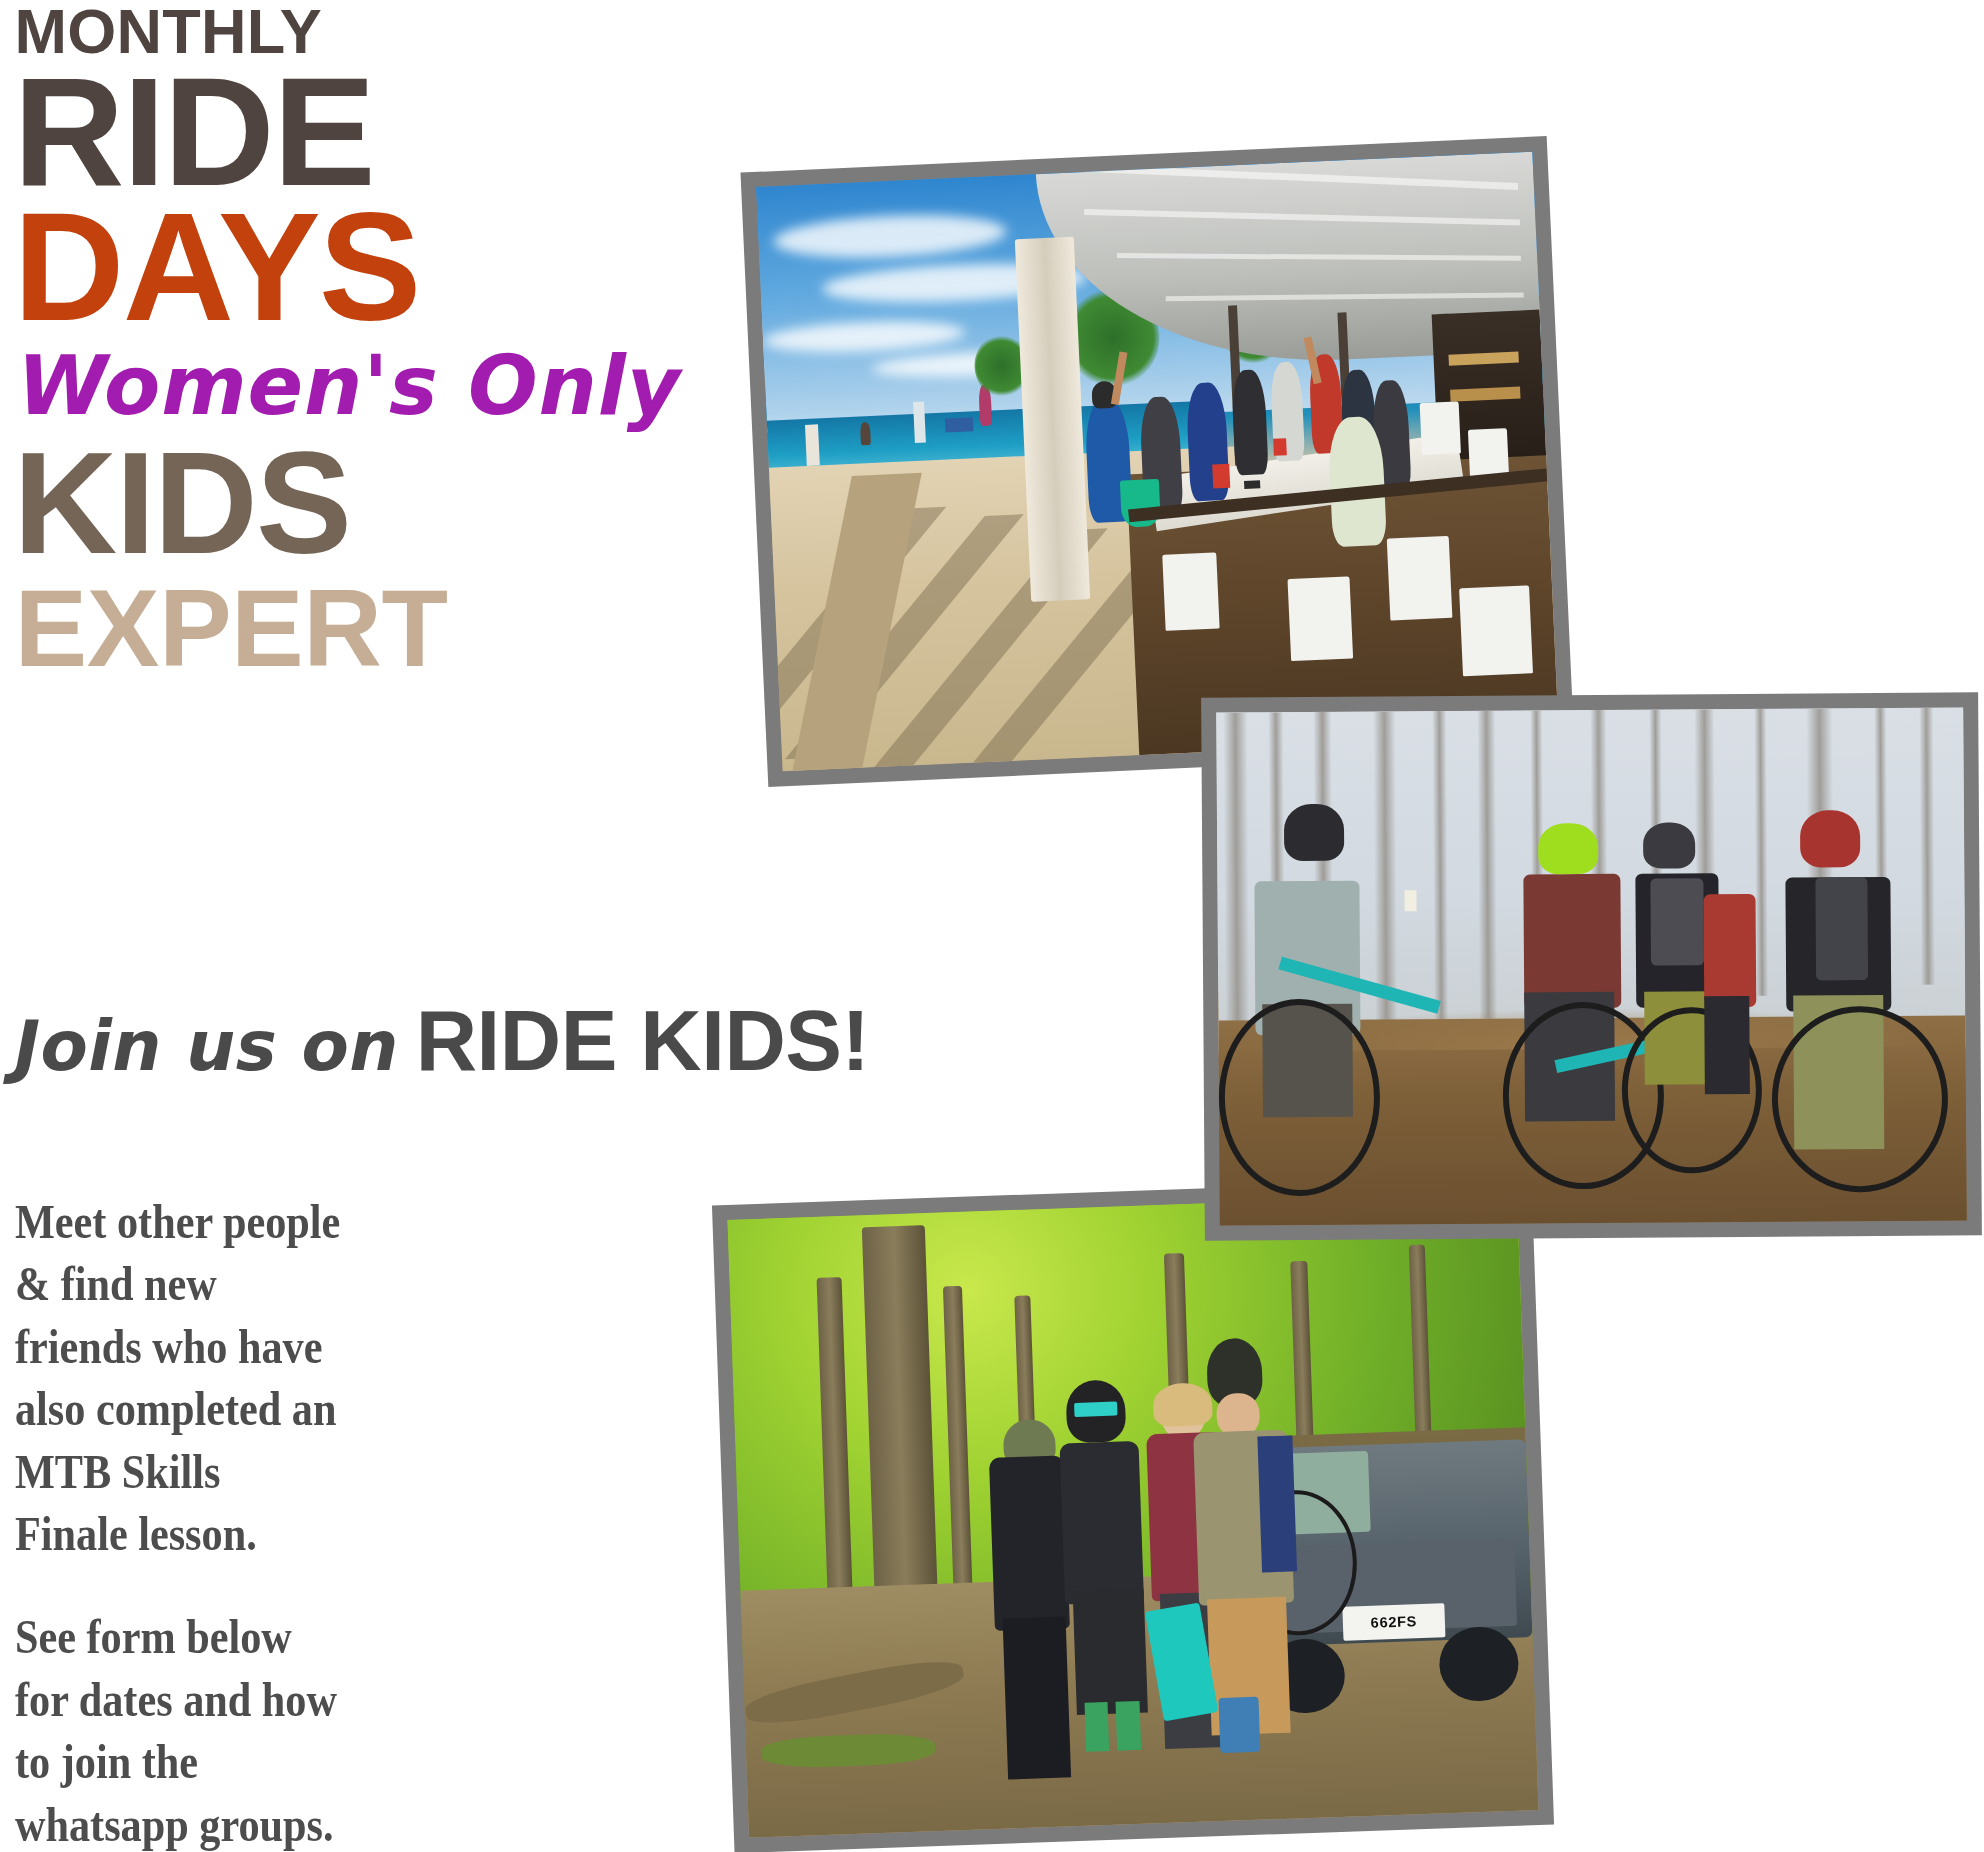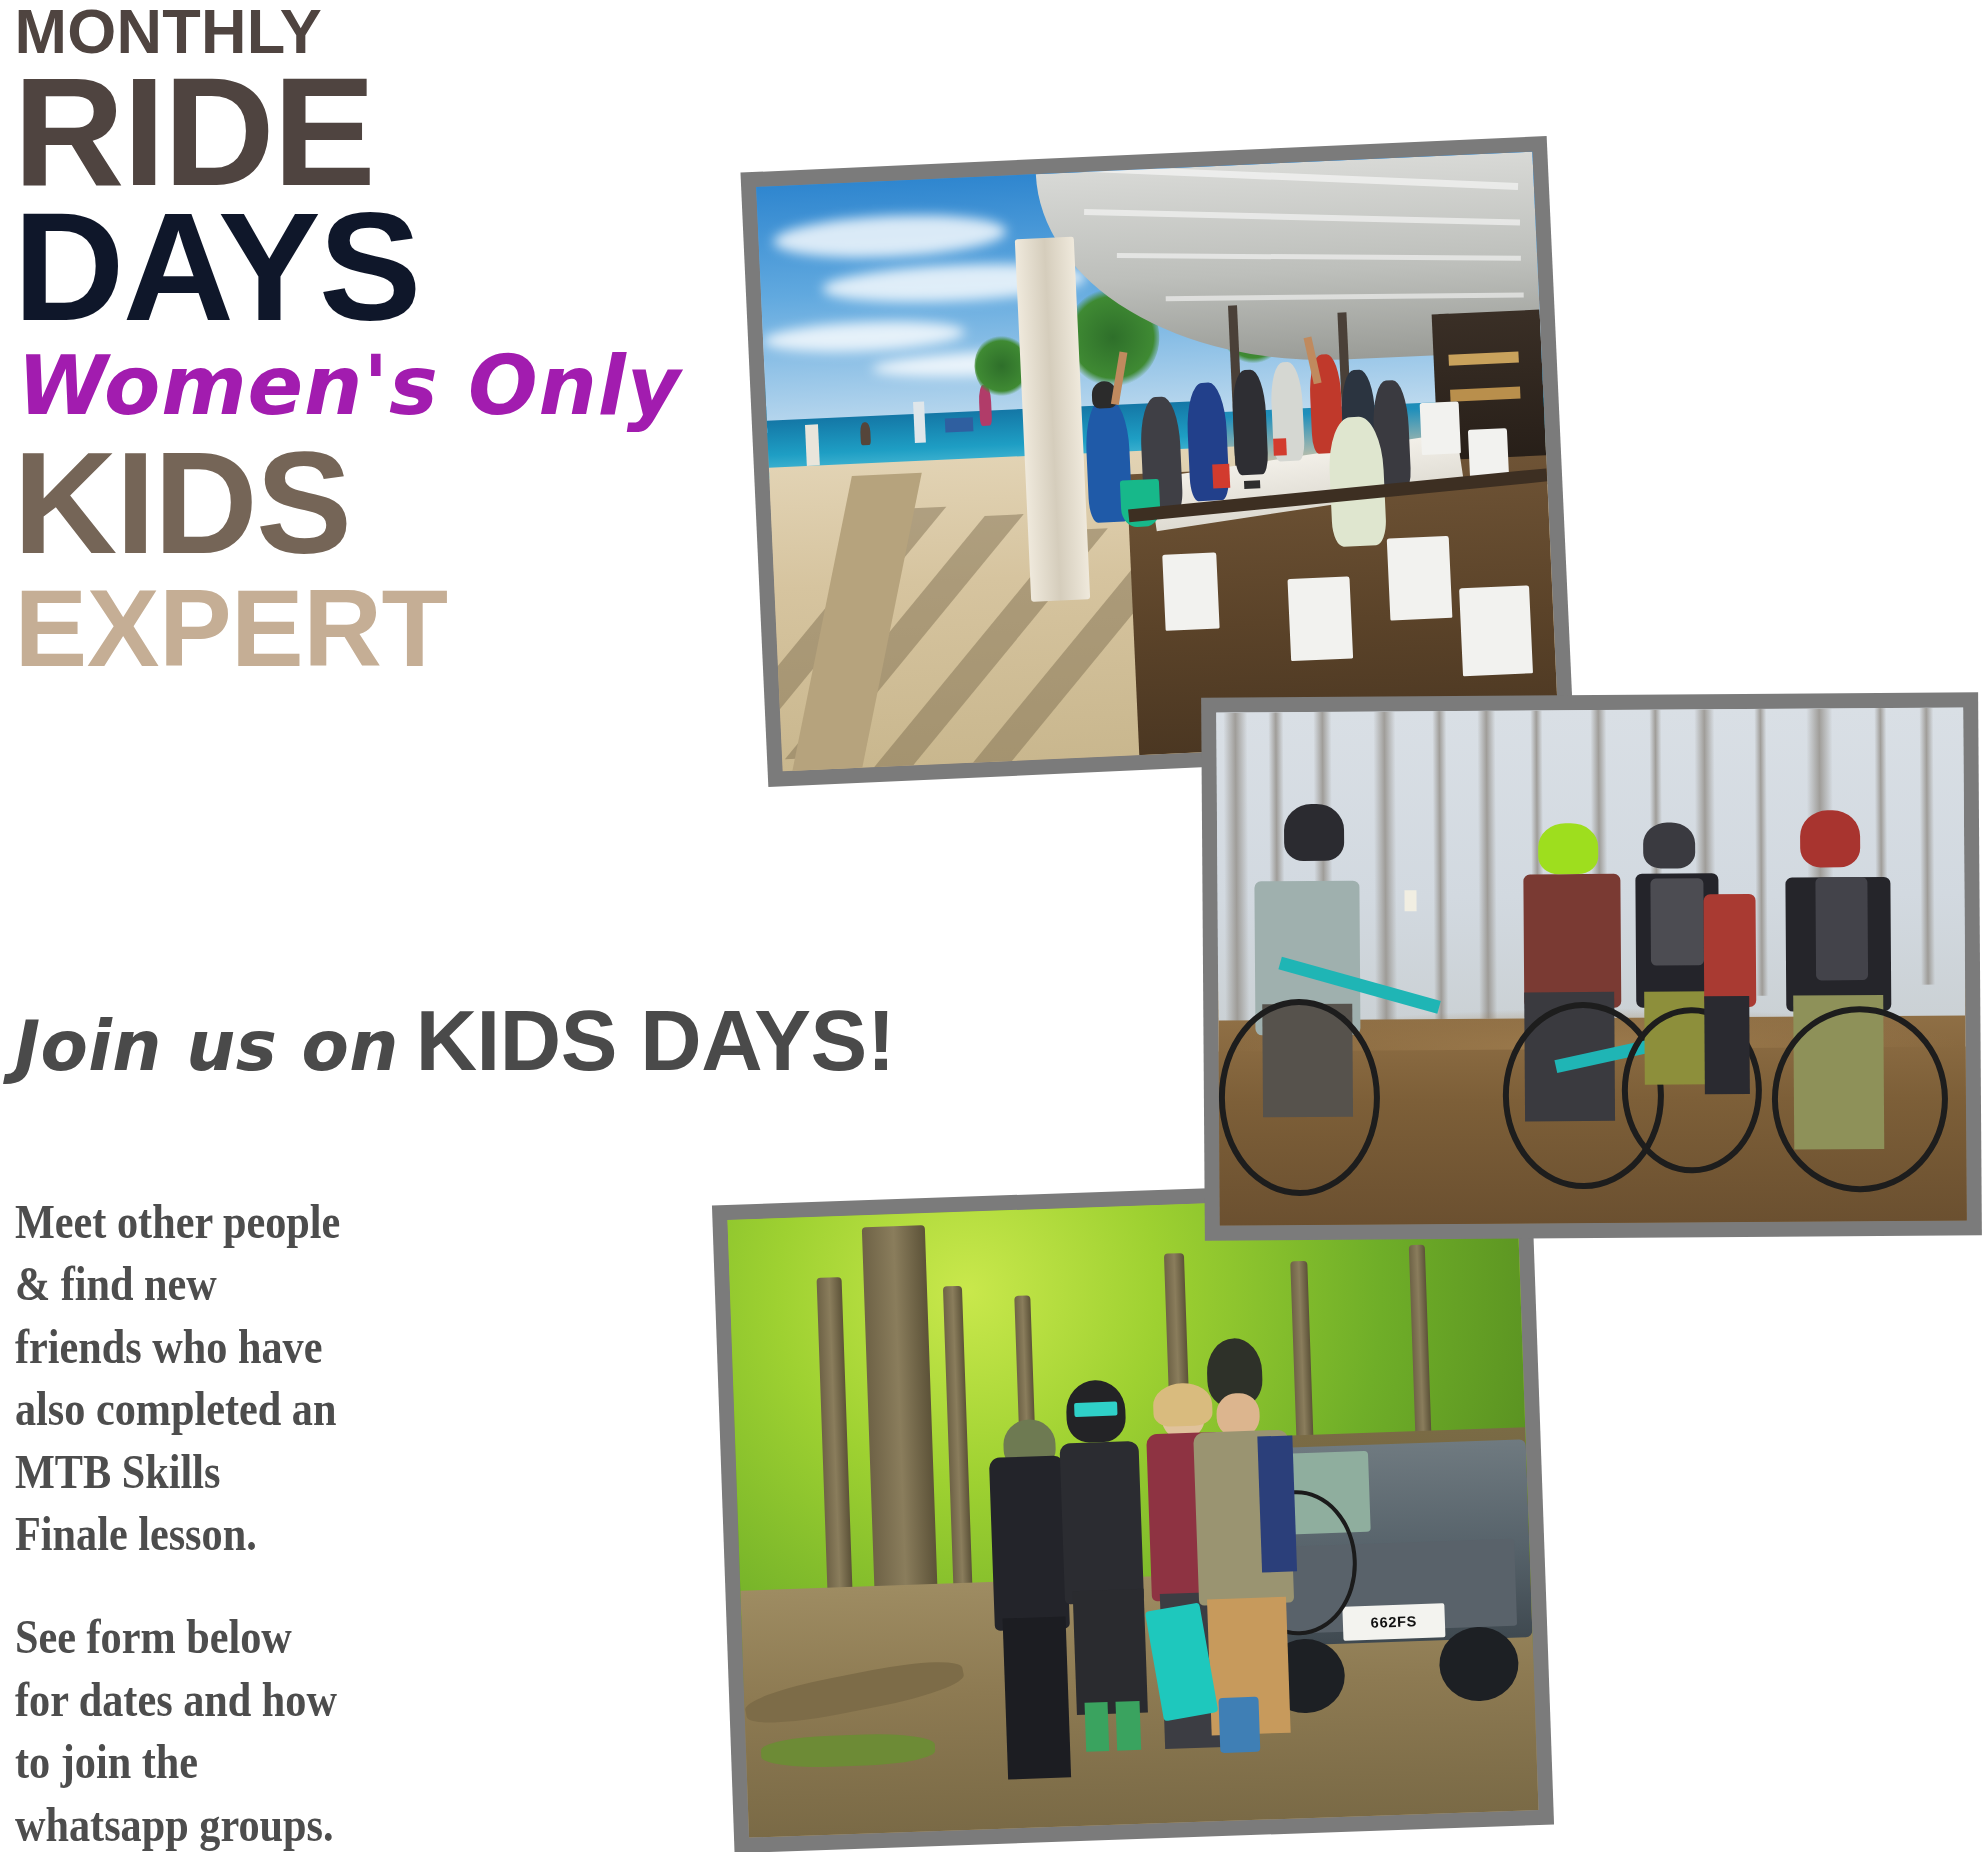--- a/index.html
+++ b/index.html
@@ -44,21 +44,21 @@
   .hl-ride {
     font-size: 154px;
     line-height: 0.88;
     color: #4f4440;
     margin-left: 1.3px;
     margin-top: 2.6px;
   }
   .hl-days {
     font-size: 154px;
     line-height: 0.88;
-    color: #0f172a;
+    color: #c2410c;
     margin-left: 1.3px;
   }
   .hl-womens {
     font-family: "DejaVu Sans", sans-serif;
     font-style: italic;
     font-weight: bold;
     font-size: 82px;
     line-height: 1.22;
     color: #a21caf;
     margin-left: 5.3px;
@@ -227,21 +227,21 @@
   <div class="hero-block">
     <span class="hl hl-monthly">MONTHLY</span>
     <span class="hl hl-ride">RIDE</span>
     <span class="hl hl-days">DAYS</span>
     <span class="hl hl-womens">Women's Only</span>
     <span class="hl hl-kids">KIDS</span>
     <span class="hl hl-expert">EXPERT</span>
   </div>
 
   <div class="join-line">
-    <span class="join-script">Join us on</span><span class="join-bold">KIDS DAYS!</span>
+    <span class="join-script">Join us on</span><span class="join-bold">RIDE KIDS!</span>
   </div>
 
   <div class="body-copy">
     <p>Meet other people &amp; find new friends who have also completed an MTB Skills Finale lesson.</p>
     <p>See form below for dates and how to join the whatsapp groups.</p>
   </div>
 
   <div class="photo" id="photo-beach">
     <div class="inner">
 

